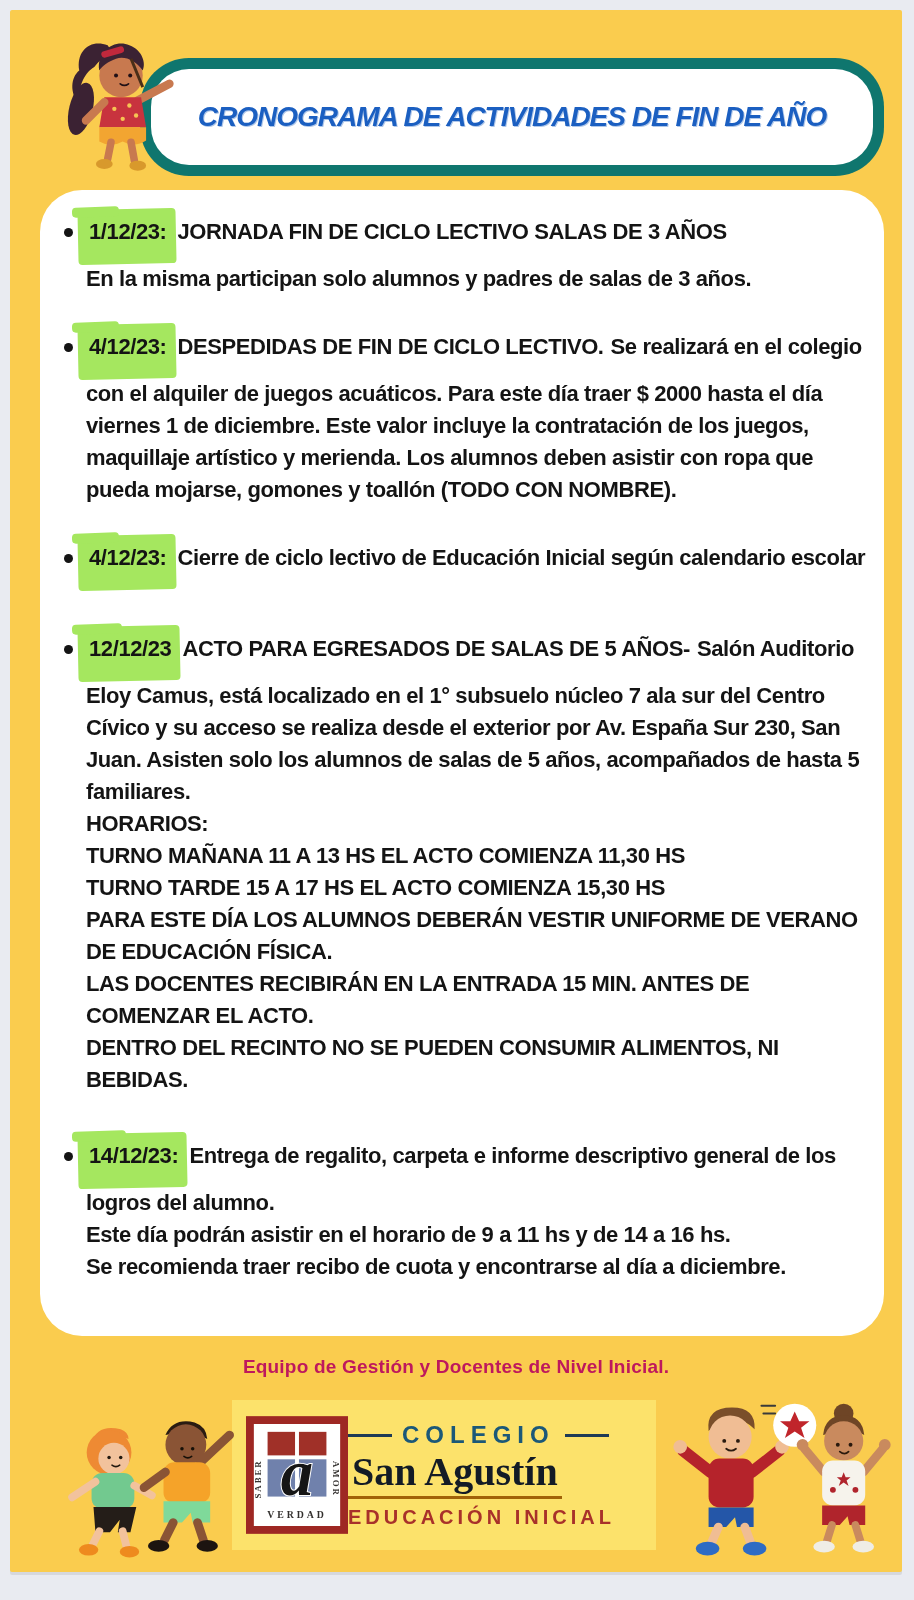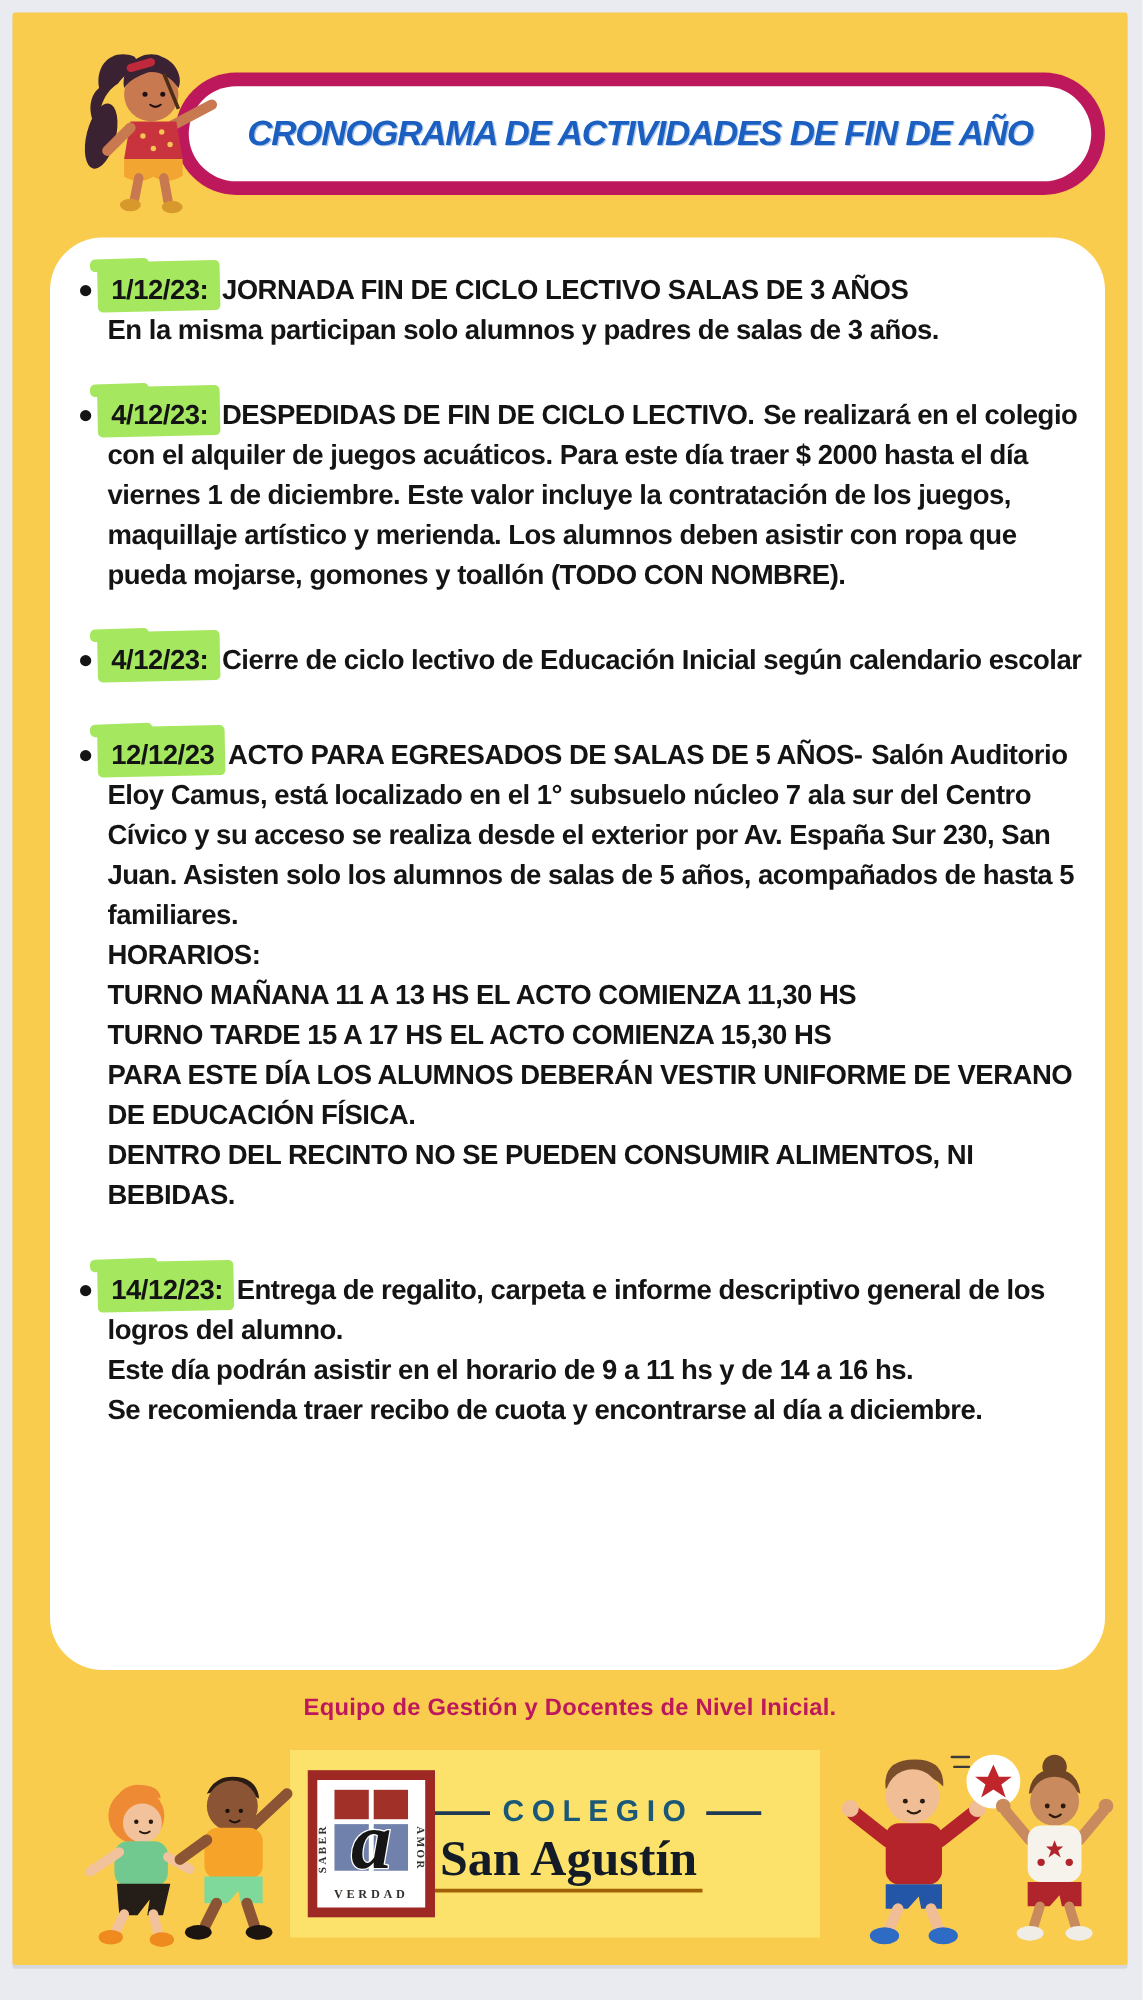--- a/index.html
+++ b/index.html
@@ -8,22 +8,22 @@
     background:#E9EBF1;
     font-family:"Liberation Sans",sans-serif;
   }
   .poster{
     position:absolute;left:10px;top:10px;width:892px;height:1562px;
     background:#FACC4E;border-radius:2px;
     box-shadow:0 3px 0 rgba(0,0,0,0.08);
   }
   
   .header-pill{
-    position:absolute;left:130px;top:48px;width:744px;height:98px;
-    background:#be185d;border-radius:49px;
+    position:absolute;left:130px;top:48px;width:744px;height:118px;
+    background:#0f766e;border-radius:49px;
   }
   .header-pill .inner{
     position:absolute;left:11px;top:11px;right:11px;bottom:11px;
     background:#ffffff;border-radius:38px;
     display:flex;align-items:center;justify-content:center;
   }
   .page-title{
     font-size:28px;font-weight:bold;font-style:italic;color:#1B5FC1;
     letter-spacing:-1px;white-space:nowrap;
     text-shadow:1px 1px 0 rgba(27,95,193,.35);
@@ -37,21 +37,21 @@
   }
   .item{display:flex;margin-bottom:36px;}
   .item.gap-lg{margin-bottom:44px;}
   .dot{flex:none;width:9px;height:9px;border-radius:50%;background:#141414;margin:12px 13px 0 0;}
   .item-text{
     flex:1;font-size:22px;line-height:32px;font-weight:bold;color:#141414;
     letter-spacing:-0.4px;
   }
   .h-date{
     position:relative;display:inline-block;z-index:1;
-    padding:0 5px 0 3px;margin-right:6px;
+    padding:0 5px 15px 3px;margin-right:6px;
   }
   .h-date::before{
     content:"";position:absolute;left:-8px;right:-4px;top:-7px;bottom:-1px;
     background:#A5E75F;z-index:-1;border-radius:4px;
     transform:rotate(-1.2deg);
   }
   .h-date::after{
     content:"";position:absolute;left:-14px;top:-9px;width:55%;height:10px;
     background:#A5E75F;z-index:-1;border-radius:4px;transform:rotate(-2deg);
   }
@@ -145,20 +145,21 @@
 
     <div class="item gap-lg">
       <div class="dot"></div>
       <div class="item-text">
         <span class="h-date">12/12/23</span><span class="seg-title">ACTO PARA EGRESADOS DE SALAS DE 5 AÑOS-</span><span>Salón Auditorio Eloy Camus, está localizado en el 1° subsuelo núcleo 7 ala sur del Centro Cívico y su acceso se realiza desde el exterior por Av. España Sur 230, San Juan. Asisten solo los alumnos de salas de 5 años, acompañados de hasta 5 familiares.</span>
         <div>
             <div>HORARIOS:</div>
             <div>TURNO MAÑANA 11 A 13 HS EL ACTO COMIENZA 11,30 HS</div>
             <div>TURNO TARDE 15 A 17 HS EL ACTO COMIENZA 15,30 HS</div>
             <div>PARA ESTE DÍA LOS ALUMNOS DEBERÁN VESTIR UNIFORME DE VERANO DE EDUCACIÓN FÍSICA.</div>
+            <div>LAS DOCENTES RECIBIRÁN EN LA ENTRADA 15 MIN. ANTES DE COMENZAR EL ACTO.</div>
             <div>DENTRO DEL RECINTO NO SE PUEDEN CONSUMIR ALIMENTOS, NI BEBIDAS.</div>
           </div>
       </div>
     </div>
 
     <div class="item">
       <div class="dot"></div>
       <div class="item-text">
         <span class="h-date">14/12/23:</span><span>Entrega de regalito, carpeta e informe descriptivo general de los logros del alumno.</span>
         <div>
@@ -184,20 +185,21 @@
       <text x="89" y="64" text-anchor="middle" transform="rotate(90 89 64)" font-family="Liberation Serif, serif" font-size="9" font-weight="bold" letter-spacing="2" fill="#33302E">AMOR</text>
       <text x="52" y="104" text-anchor="middle" font-family="Liberation Serif, serif" font-size="10" font-weight="bold" letter-spacing="3" fill="#33302E">VERDAD</text>
     </svg>
     <div class="logo-text">
       <div class="colegio-row">
         <div class="rule"></div>
         <div class="colegio-label">COLEGIO</div>
         <div class="rule"></div>
       </div>
       <div class="school-name">San Agustín</div>
+      <div class="level-label">EDUCACIÓN INICIAL</div>
     </div>
   </div>
 
   <svg class="bl-illu" viewBox="0 0 200 180">
     <path d="M44 42 q6 -20 30 -14 q8 3 8 10 q-20 -8 -38 4" fill="#EE8A33"></path>
     <circle cx="62" cy="52" r="23" fill="#EE8A33"></circle>
     <circle cx="67" cy="58" r="16" fill="#F2C29C"></circle>
     <circle cx="62" cy="57" r="1.8" fill="#22180F"></circle>
     <circle cx="74" cy="57" r="1.8" fill="#22180F"></circle>
     <path d="M65 65 q4 3 8 0" stroke="#22180F" stroke-width="1.6" fill="none" stroke-linecap="round"></path>

